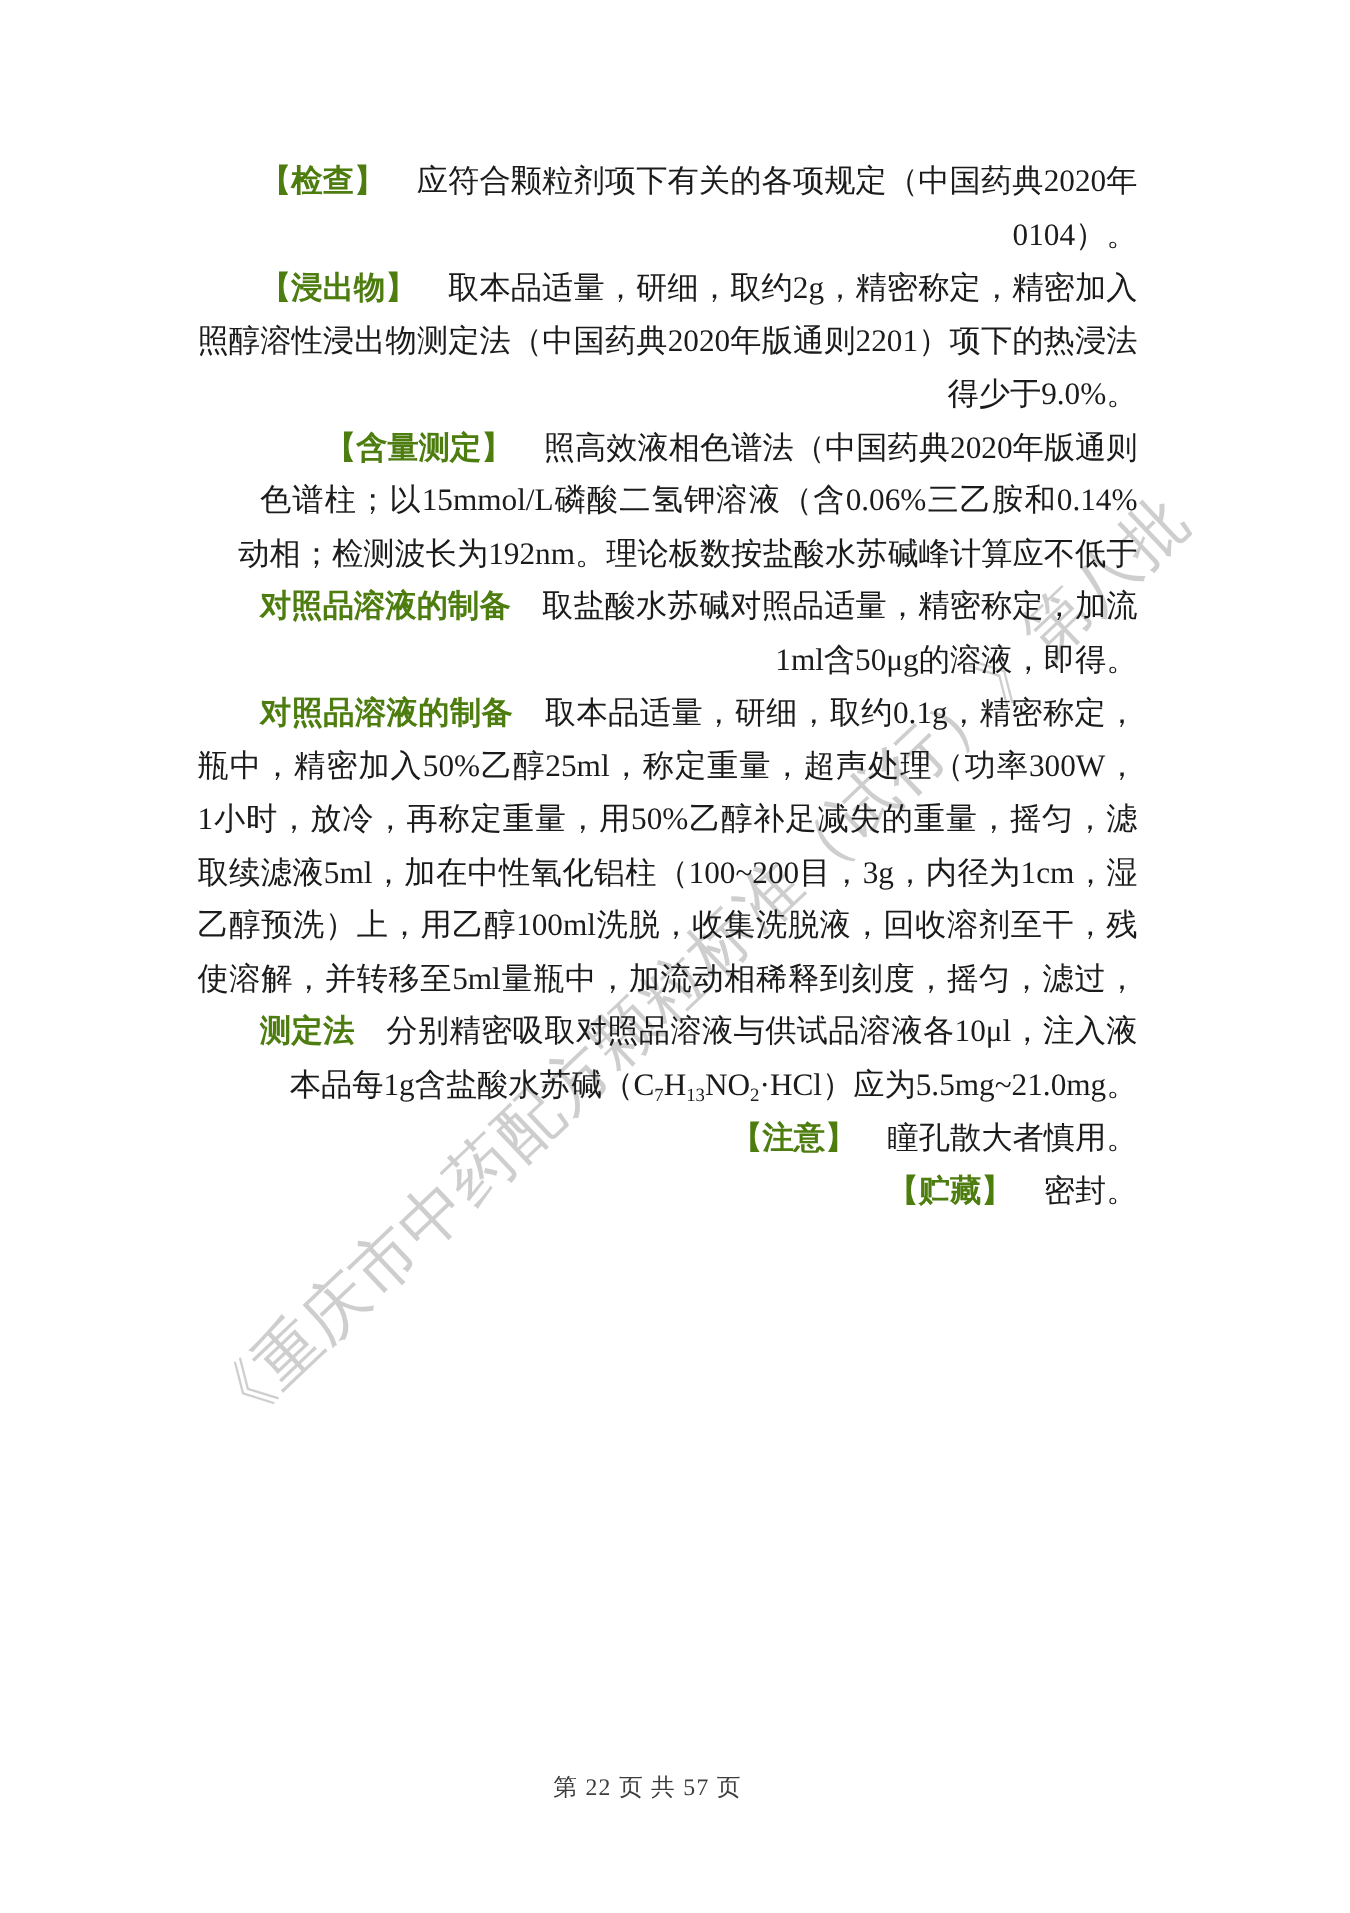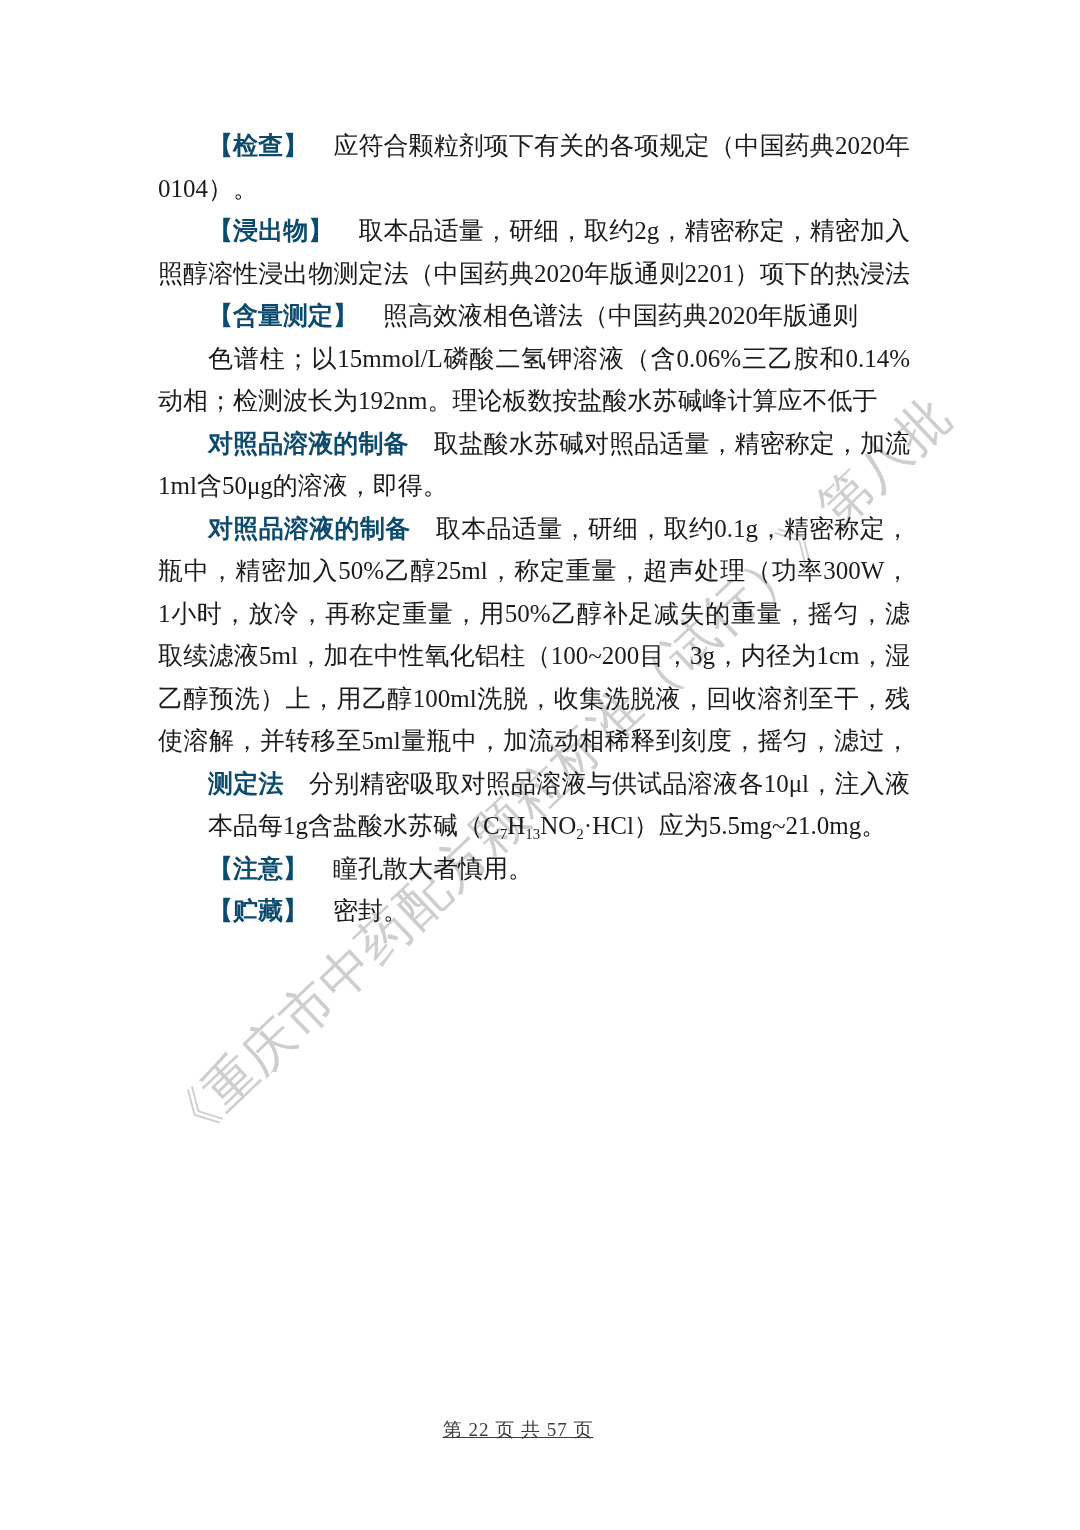--- a/index.html
+++ b/index.html
@@ -42,58 +42,58 @@
     top: 125px;
     width: 752px;
     font-size: 25px;
     line-height: 42.5px;
     color: var(--text, #1b1b1b);
     z-index: 2;
   }
   .line {
     height: 42.5px;
     overflow: hidden;
-    text-align: left;
+    text-align: right;
   }
   .line.just {
     text-align: justify;
     text-align-last: justify;
     text-justify: inter-character;
   }
   .line.indent { text-indent: 50px; }
-  .seg-bold { font-weight: bold; color: #0c4a6e; }
+  .seg-bold { font-weight: bold; color: #4d7c0f; }
   sub.seg-sub {
     font-size: 15px;
     line-height: 0;
     vertical-align: -5px;
   }
   .footer {
     position: absolute;
     left: 518px;
     top: 1417px;
     transform: translateX(-50%);
     font-size: 19px;
     letter-spacing: 1px;
     white-space: nowrap;
     color: var(--footer, #3d3d3d);
     z-index: 2;
-    text-decoration: underline;
   }
 </style>
 </head>
 <body>
 
 <div class="page">
   <div class="watermark">《重庆市中药配方颗粒标准（试行）》第八批</div>
 
   <div class="doc-body" id="doc-body">
       <div class="line indent just"><span class="seg-bold">【检查】</span><span>　应符合颗粒剂项下有关的各项规定（中国药典2020年版通则</span></div>
       <div class="line"><span>0104）。</span></div>
       <div class="line indent just"><span class="seg-bold">【浸出物】</span><span>　取本品适量，研细，取约2g，精密称定，精密加入乙醇100ml，</span></div>
       <div class="line just"><span>照醇溶性浸出物测定法（中国药典2020年版通则2201）项下的热浸法测定，不</span></div>
+      <div class="line"><span>得少于9.0%。</span></div>
       <div class="line indent"><span class="seg-bold">【含量测定】</span><span>　照高效液相色谱法（中国药典2020年版通则0512）测定。</span></div>
       <div class="line indent just"><span>色谱柱；以15mmol/L磷酸二氢钾溶液（含0.06%三乙胺和0.14%磷酸）为流</span></div>
       <div class="line"><span>动相；检测波长为192nm。理论板数按盐酸水苏碱峰计算应不低于3000。</span></div>
       <div class="line indent just"><span class="seg-bold">对照品溶液的制备</span><span>　取盐酸水苏碱对照品适量，精密称定，加流动相制成每</span></div>
       <div class="line"><span>1ml含50μg的溶液，即得。</span></div>
       <div class="line indent just"><span class="seg-bold">对照品溶液的制备</span><span>　取本品适量，研细，取约0.1g，精密称定，置具塞锥形</span></div>
       <div class="line just"><span>瓶中，精密加入50%乙醇25ml，称定重量，超声处理（功率300W，频率40kHz）</span></div>
       <div class="line just"><span>1小时，放冷，再称定重量，用50%乙醇补足减失的重量，摇匀，滤过，精密量</span></div>
       <div class="line just"><span>取续滤液5ml，加在中性氧化铝柱（100~200目，3g，内径为1cm，湿法装柱,用</span></div>
       <div class="line just"><span>乙醇预洗）上，用乙醇100ml洗脱，收集洗脱液，回收溶剂至干，残渣加流动相</span></div>

